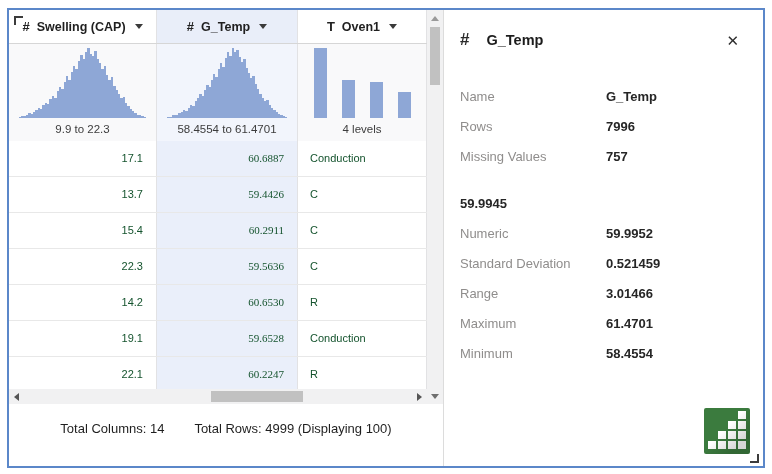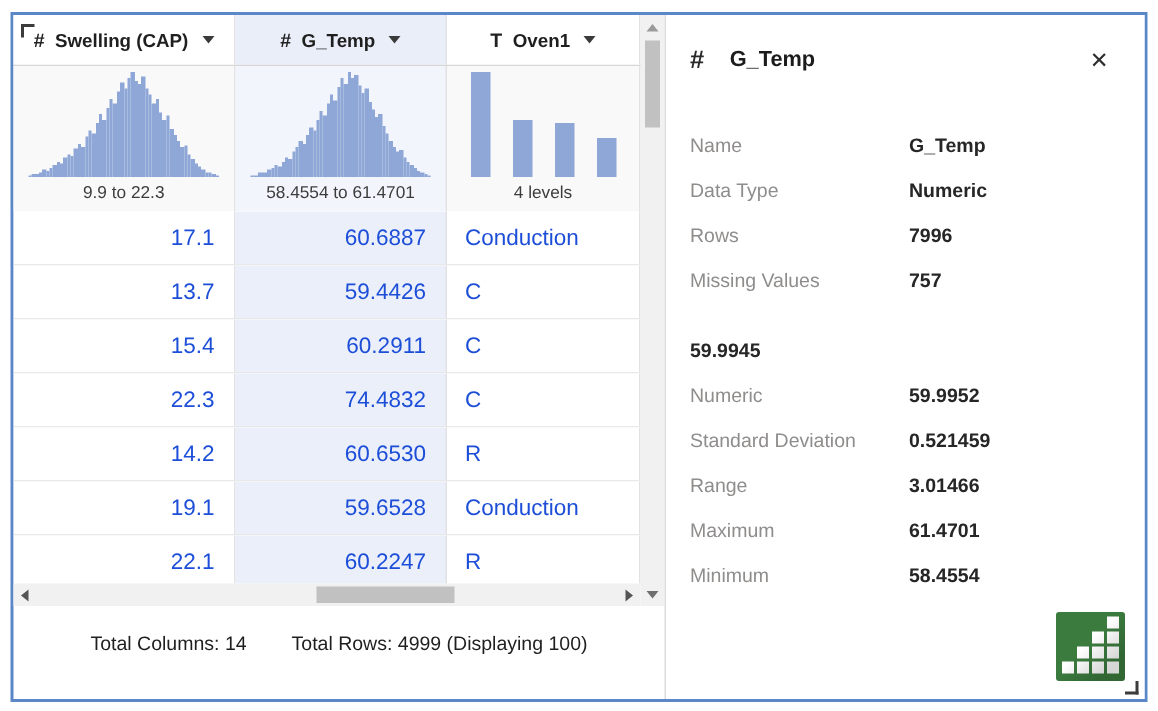--- a/index.html
+++ b/index.html
@@ -34,24 +34,24 @@
            align-items:flex-end; justify-content:center; }
   .spark .bar { background:#8ea7d6; }
   .spark.histogram .bar { flex:1 0 auto; min-width:2px; }
   .spark.bars { gap:15px; }
   .spark.bars .bar { width:13px; }
   .range-label { height:23px; line-height:22px; text-align:center;
                  font-size:11.5px; color:#3c3c3c; }
 
   .rows { height:248px; overflow:hidden; }
   .tr { height:36px; display:flex; border-bottom:1px solid #e8e8e8; background:#fff; }
-  .td { border-right:1px solid #e2e2e4; line-height:35px; font-size:15px;
-        color:#1d4ed8; padding:0 12px; overflow:hidden; white-space:nowrap; }
+  .td { border-right:1px solid #e2e2e4; line-height:35px; font-size:11px;
+        color:#14532d; padding:0 12px; overflow:hidden; white-space:nowrap; }
   .td.right { text-align:right; padding-right:13px; }
-  .td.sel { background:#eaeffa; }
+  .td.sel { background:#eaeffa;font-family:Liberation Serif, serif; }
 
   
   .vscroll { position:absolute; right:0; top:0; width:16px; height:394px;
              background:#f1f1f2; }
   .vthumb { position:absolute; left:3px; top:17px; width:10px; height:58px; background:#c1c1c1; }
   .arrow { width:0; height:0; position:absolute; }
   .arr-up    { left:4px; top:6px;  border-left:4px solid transparent; border-right:4px solid transparent; border-bottom:5px solid #9a9a9a; }
   .arr-down  { left:4px; bottom:5px; border-left:4px solid transparent; border-right:4px solid transparent; border-top:5px solid #6f6f6f; }
   .hscroll { position:relative; height:15px; width:418px; background:#f1f1f2; }
   .hthumb { position:absolute; left:202px; top:2px; width:92px; height:11px; background:#c1c1c1; }
@@ -245,21 +245,21 @@
           <div class="td c1 right sel">59.4426</div>
           <div class="td c2">C</div>
         </div>
         <div class="tr">
           <div class="td c0 right">15.4</div>
           <div class="td c1 right sel">60.2911</div>
           <div class="td c2">C</div>
         </div>
         <div class="tr">
           <div class="td c0 right">22.3</div>
-          <div class="td c1 right sel">74.4832</div>
+          <div class="td c1 right sel">59.5636</div>
           <div class="td c2">C</div>
         </div>
         <div class="tr">
           <div class="td c0 right">14.2</div>
           <div class="td c1 right sel">60.6530</div>
           <div class="td c2">R</div>
         </div>
         <div class="tr">
           <div class="td c0 right">19.1</div>
           <div class="td c1 right sel">59.6528</div>
@@ -295,24 +295,20 @@
       <span class="panel-hash">#</span>
       <span class="panel-title">G_Temp</span>
       <span class="panel-close">✕</span>
     </div>
     <div class="fields">
         <div class="field">
           <span class="flabel">Name</span>
           <span class="fvalue">G_Temp</span>
         </div>
         <div class="field">
-          <span class="flabel">Data Type</span>
-          <span class="fvalue">Numeric</span>
-        </div>
-        <div class="field">
           <span class="flabel">Rows</span>
           <span class="fvalue">7996</span>
         </div>
         <div class="field">
           <span class="flabel">Missing Values</span>
           <span class="fvalue">757</span>
         </div>
         <div class="field group-start">
           <span class="fvalue">59.9945</span>
         </div>

